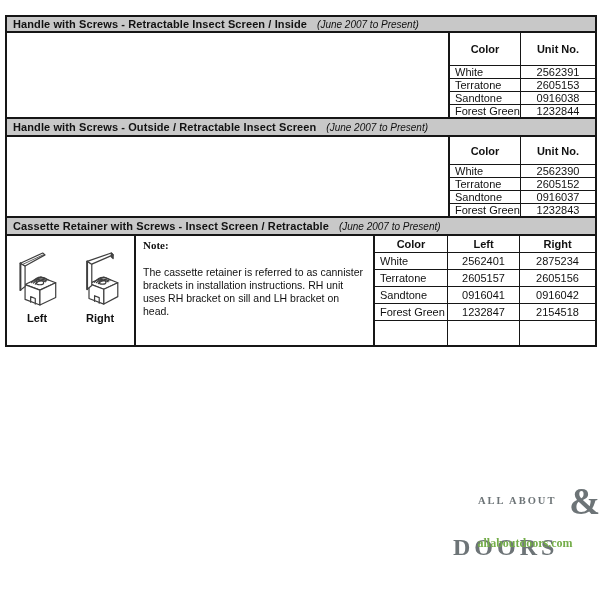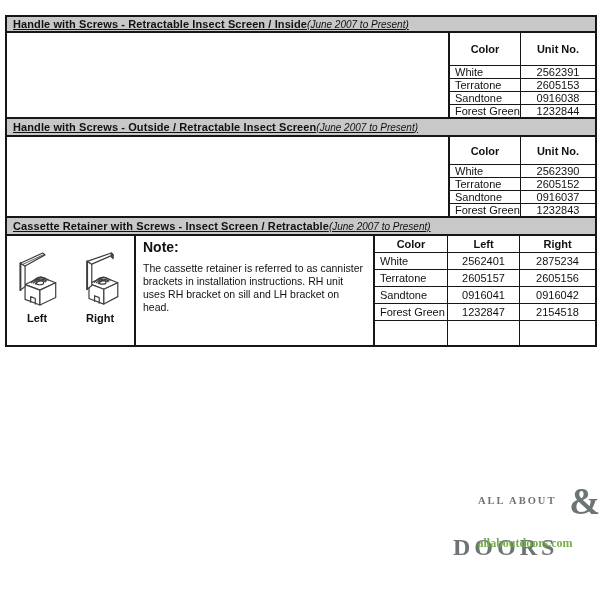--- a/index.html
+++ b/index.html
@@ -10,21 +10,21 @@
   }
   *{margin:0;padding:0;box-sizing:border-box;}
   html,body{width:600px;height:600px;background:#fff;}
   body{font-family:"Liberation Sans","DejaVu Sans",sans-serif;color:#111;position:relative;overflow:hidden;}
 
   .content{position:absolute;left:5px;top:15px;width:592px;}
 
   .sec-header{
     height:18px;background:var(--header_bar);
     border:2px solid var(--border);
-    display:flex;align-items:center;padding-left:6px;white-space:nowrap;text-decoration:underline;
+    display:flex;align-items:center;padding-left:6px;gap:10px;white-space:nowrap;
   }
   .sec:not(:first-child) .sec-header{border-top:0;}
   .sec-title{font-weight:bold;font-size:11px;letter-spacing:.1px;}
   .sec-date{font-style:italic;font-size:10px;}
 
   .sec-body{
     position:relative;background:#fff;
     border-left:2px solid var(--border);
     border-right:2px solid var(--border);
     border-bottom:2px solid var(--border);
@@ -47,21 +47,21 @@
   .u-head .u-c1,.u-head .u-c2{font-weight:bold;justify-content:center;padding-left:0;}
 
   
   .illus-cell{width:129px;border-right:2px solid var(--border);display:flex;flex-direction:column;align-items:center;padding-top:12px;}
   .illus-figs{display:flex;gap:8px;}
   .fig{display:flex;flex-direction:column;align-items:center;width:55px;}
   .fig svg{display:block;}
   .fig-label{font-size:11px;font-weight:bold;margin-top:2px;}
 
   .note-cell{flex:1;padding:3px 8px 0 7px;}
-  .note-title{font-size:14px;font-weight:bold;margin-bottom:7px;}
+  .note-title{font-size:11px;font-weight:bold;margin-bottom:15px;font-family:Liberation Serif, serif;}
   .note-text{font-size:10.5px;line-height:13px;max-width:232px;}
 
   .ret-table{width:222px;border-left:2px solid var(--border);display:flex;flex-direction:column;}
   .r-row{display:flex;height:17px;border-bottom:1px solid var(--border);font-size:11px;}
   .r-fill{flex:1;display:flex;}
   .r-c1{width:73px;border-right:1px solid var(--border);display:flex;align-items:center;padding-left:5px;}
   .r-c2{width:72px;border-right:1px solid var(--border);display:flex;align-items:center;justify-content:center;}
   .r-c3{flex:1;display:flex;align-items:center;justify-content:center;}
   .r-head .r-c1,.r-head .r-c2,.r-head .r-c3{font-weight:bold;justify-content:center;padding-left:0;}
   .r-fill .r-c1,.r-fill .r-c2{height:100%;}

